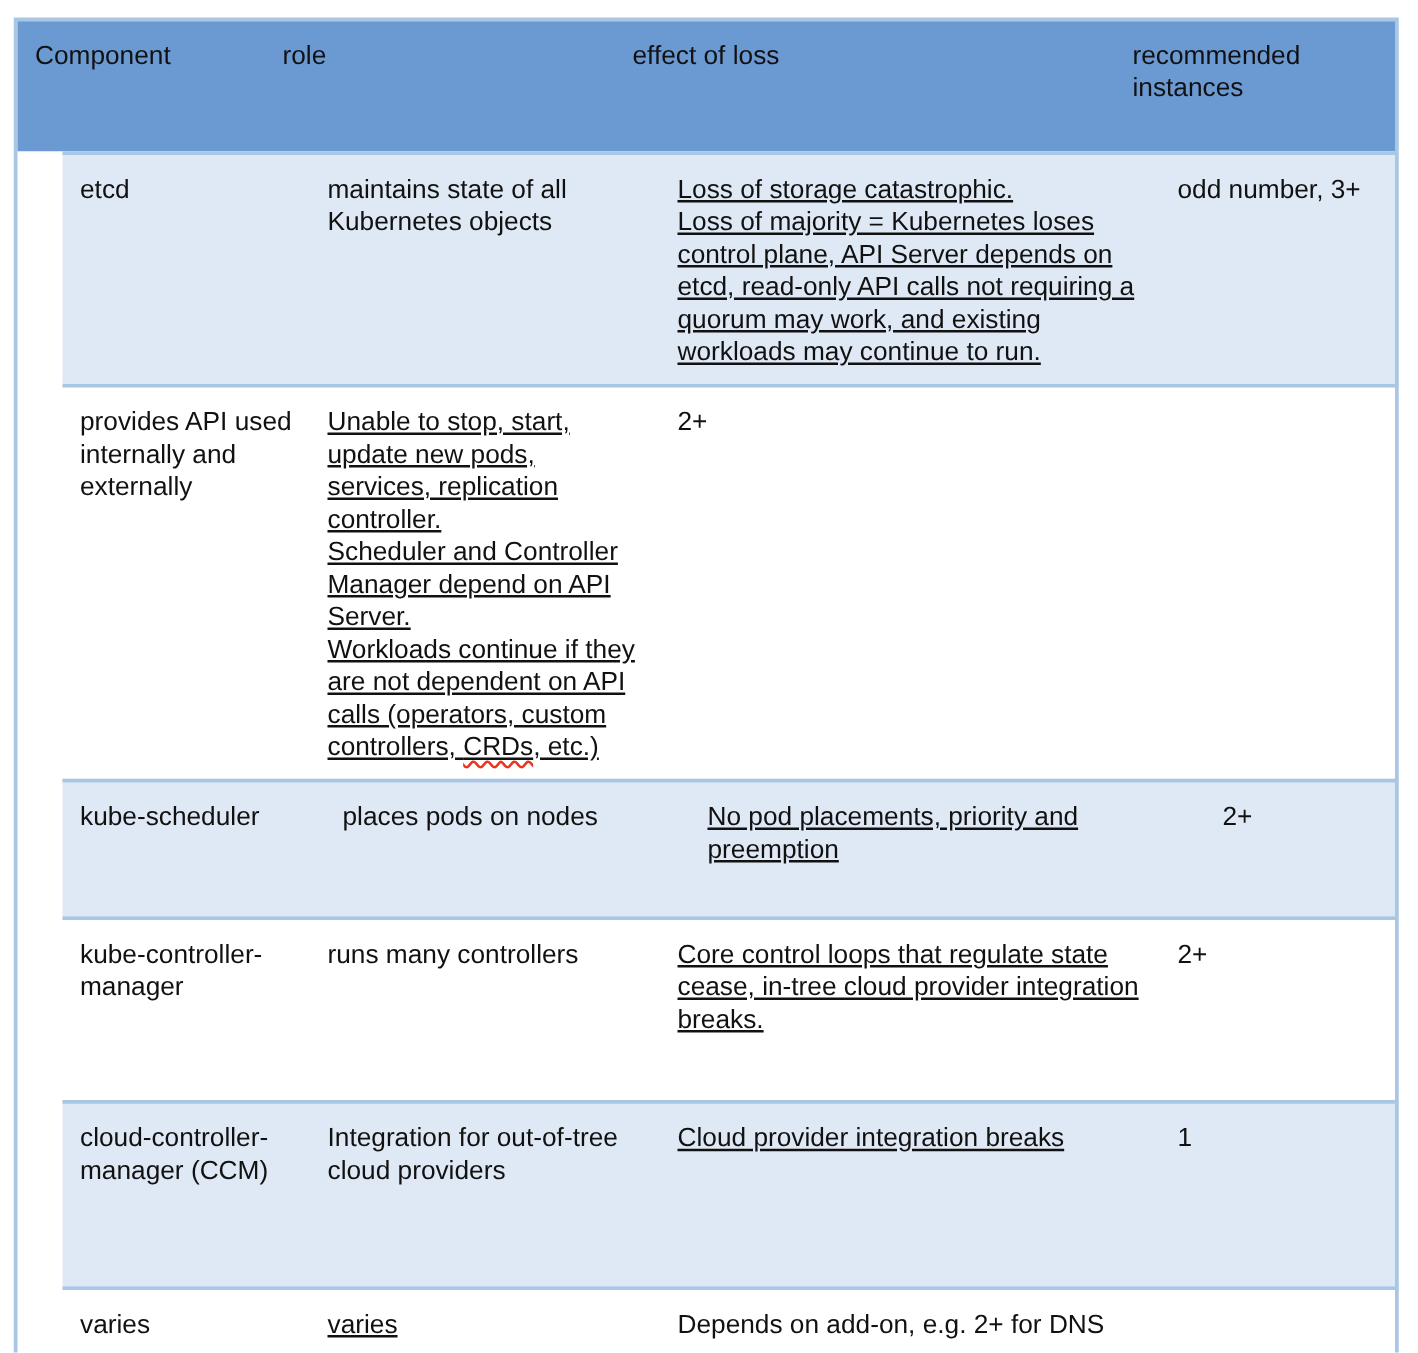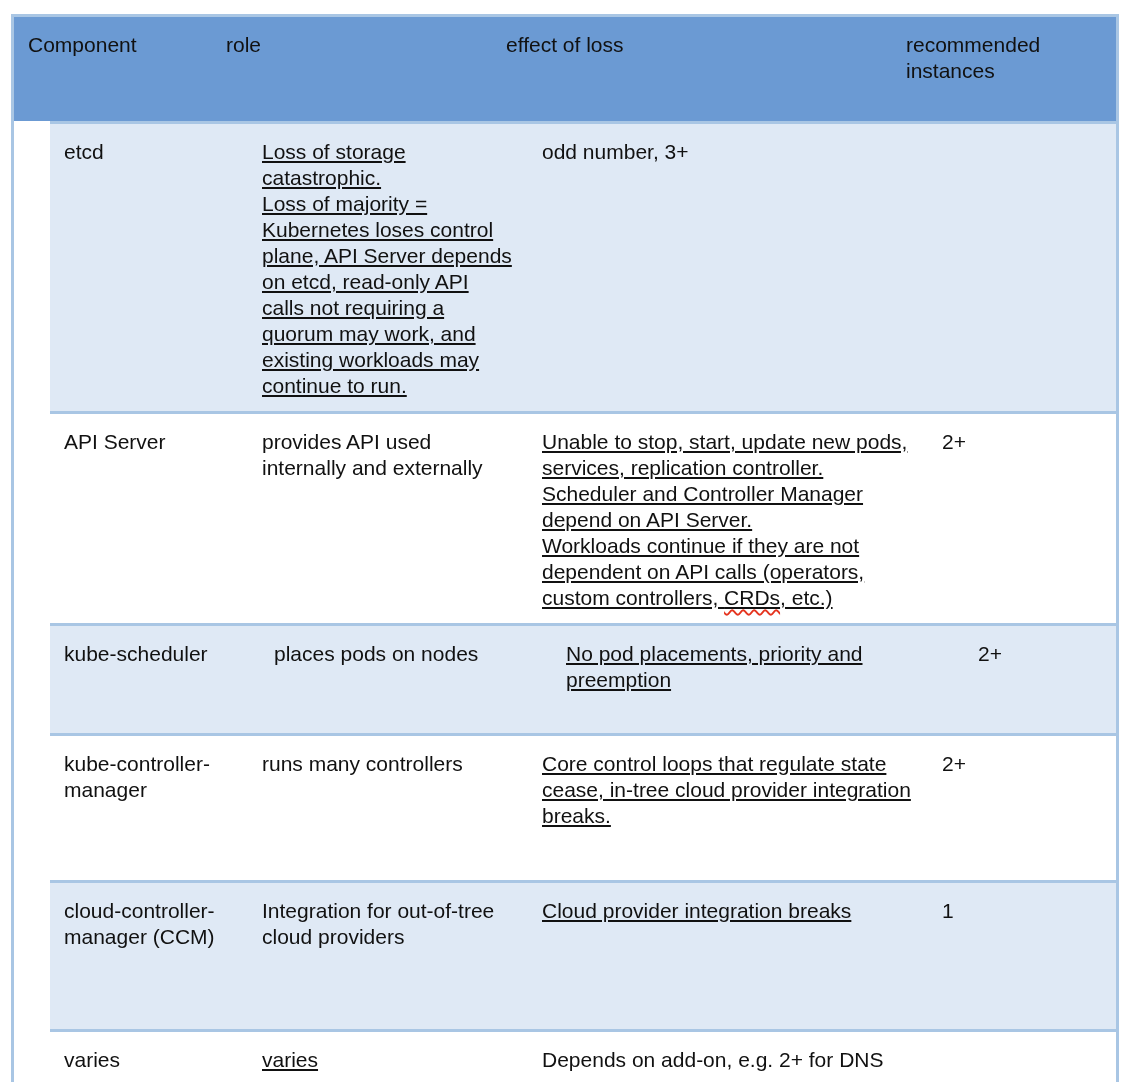--- a/index.html
+++ b/index.html
@@ -69,28 +69,28 @@
   <div class="k8s-table">
     <div class="row header">
       <div class="cell">Component</div>
       <div class="cell">role</div>
       <div class="cell">effect of loss</div>
       <div class="cell">recommended instances</div>
     </div>
     <div id="rows">
         <div class="row shaded">
           <div class="cell">etcd</div>
+          <div class="cell">maintains state of all Kubernetes objects</div>
           <div class="cell">
             <span class="effect-line">Loss of storage catastrophic.</span>
             <span class="effect-line">Loss of majority = Kubernetes loses control plane, API Server depends on etcd, read-only API calls not requiring a quorum may work, and existing workloads may continue to run.</span>
           </div>
           <div class="cell">odd number, 3+</div>
         </div>
         <div class="row">
-          <div class="cell">API Server</div>
           <div class="cell">provides API used internally and externally</div>
           <div class="cell">
             <span class="effect-line">Unable to stop, start, update new pods, services, replication controller.</span>
             <span class="effect-line">Scheduler and Controller Manager depend on API Server.</span>
             <span class="effect-line">Workloads continue if they are not dependent on API calls (operators, custom controllers, <span class="misspelled">CRDs</span>, etc.)</span>
           </div>
           <div class="cell">2+</div>
         </div>
         <div class="row shaded">
           <div class="cell">kube-scheduler</div>

